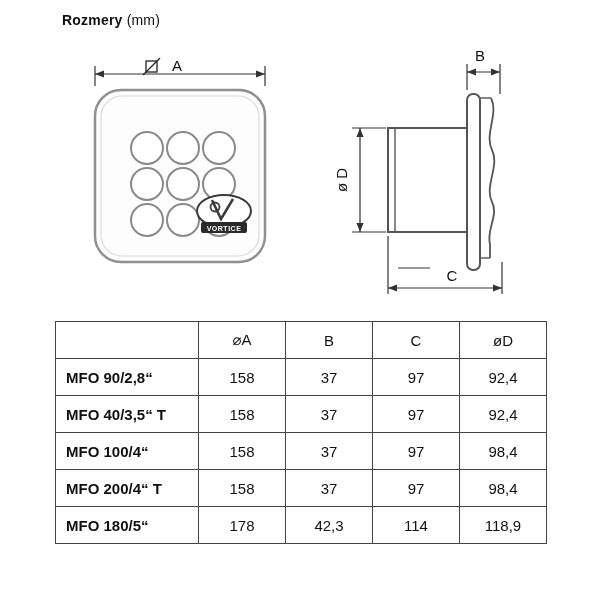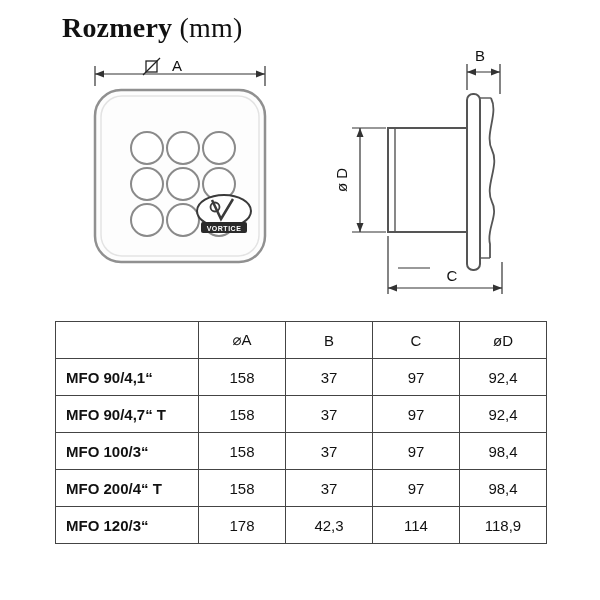--- a/index.html
+++ b/index.html
@@ -1,20 +1,20 @@
 <!DOCTYPE html>
 <html><head>
 <meta charset="utf-8">
 <style>
   html,body{margin:0;padding:0;}
   body{
     width:600px;height:600px;background:#ffffff;position:relative;
     font-family:"Liberation Sans",sans-serif;color:#111;overflow:hidden;
   }
-  .title{position:absolute;top:12px;left:62px;font-size:28px;letter-spacing:.2px;font-family:Liberation Serif, serif;}
+  .title{position:absolute;top:12px;left:62px;font-size:14px;letter-spacing:.2px;}
   .title .main{font-weight:bold;}
   .title .unit{font-weight:normal;}
   svg.diagram{position:absolute;top:0;left:0;}
   table.dims{
     position:absolute;top:321px;left:55px;border-collapse:collapse;table-layout:fixed;
     font-family:"Liberation Sans",sans-serif;
   }
   table.dims th, table.dims td{
     border:1px solid #444;height:36px;font-size:15px;text-align:center;
     padding:0;background:#fff;color:#111;
@@ -118,48 +118,48 @@
     <tr>
       <th></th>
       <th>⌀A</th>
       <th>B</th>
       <th>C</th>
       <th>øD</th>
     </tr>
   </thead>
   <tbody>
     <tr>
-      <td class="rowlabel">MFO 90/4,1“</td>
+      <td class="rowlabel">MFO 90/2,8“</td>
       <td>158</td>
       <td>37</td>
       <td>97</td>
       <td>92,4</td>
     </tr>
     <tr>
-      <td class="rowlabel">MFO 90/4,7“ T</td>
+      <td class="rowlabel">MFO 40/3,5“ T</td>
       <td>158</td>
       <td>37</td>
       <td>97</td>
       <td>92,4</td>
     </tr>
     <tr>
-      <td class="rowlabel">MFO 100/3“</td>
+      <td class="rowlabel">MFO 100/4“</td>
       <td>158</td>
       <td>37</td>
       <td>97</td>
       <td>98,4</td>
     </tr>
     <tr>
       <td class="rowlabel">MFO 200/4“ T</td>
       <td>158</td>
       <td>37</td>
       <td>97</td>
       <td>98,4</td>
     </tr>
     <tr>
-      <td class="rowlabel">MFO 120/3“</td>
+      <td class="rowlabel">MFO 180/5“</td>
       <td>178</td>
       <td>42,3</td>
       <td>114</td>
       <td>118,9</td>
     </tr>
   </tbody>
 </table>
 
 </body></html>

